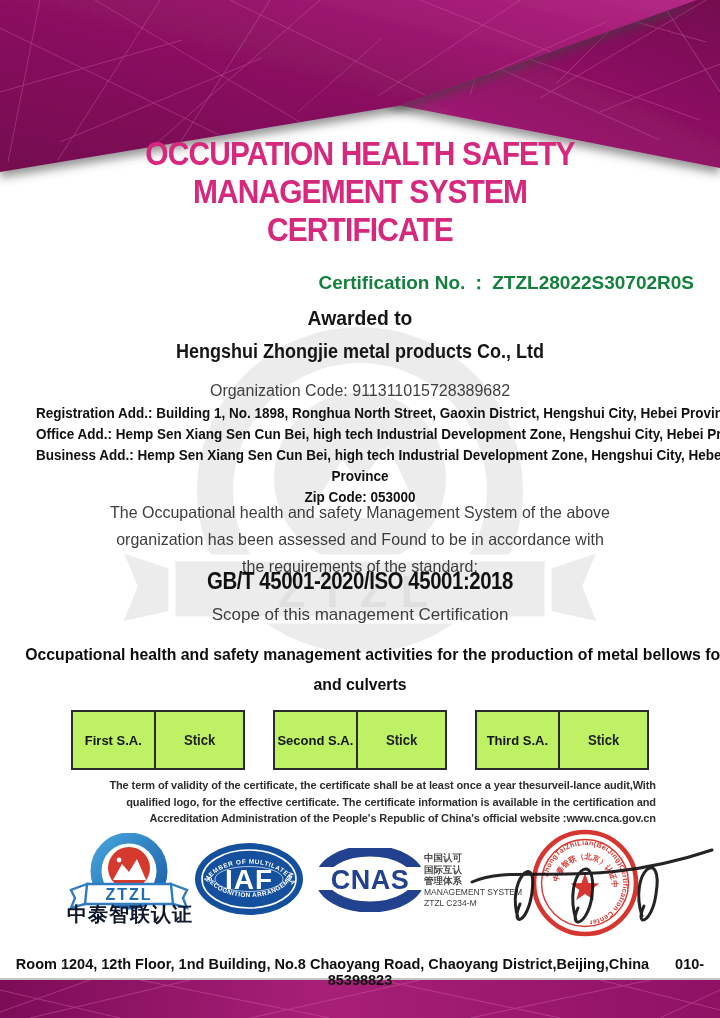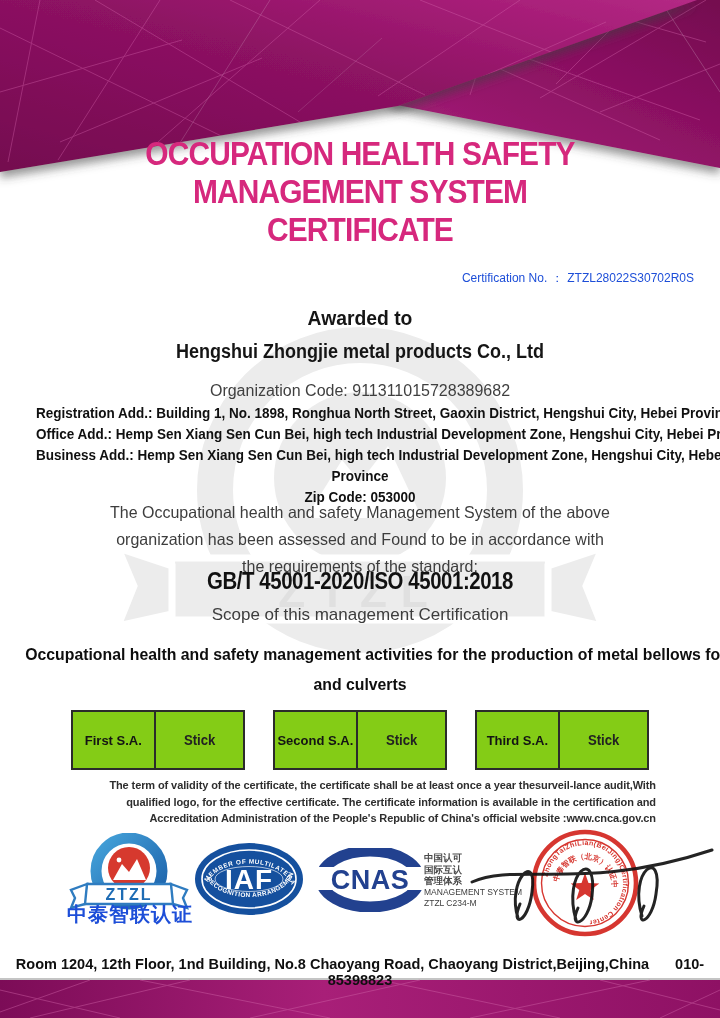--- a/index.html
+++ b/index.html
@@ -5,44 +5,44 @@
   html,body{margin:0;padding:0;background:#fff;}
   .page{position:relative;width:720px;height:1018px;overflow:hidden;background:#fff;
         font-family:"Liberation Sans","DejaVu Sans",sans-serif;color:#1c1c1c;}
   .abs{position:absolute;}
   .ctr{left:0;right:0;text-align:center;}
   .z2{z-index:2;}
   
   .title{top:134px;color:#d6287d;font-weight:700;font-size:34px;line-height:38px;
          letter-spacing:-1px;transform:scaleX(.88);transform-origin:50% 0;}
   
-  .certno{top:270px;right:26px;font-size:12px;font-weight:400;color:#1d4ed8;}
+  .certno{top:270px;right:26px;font-size:19px;font-weight:700;color:#15803d;}
   .certno .sep{padding:0 4px;}
   .awarded{top:306px;font-size:21px;font-weight:700;color:#151515;transform:scaleX(.92);transform-origin:50% 0;}
   .company{top:340px;font-size:20px;font-weight:700;color:#151515;transform:scaleX(.90);transform-origin:50% 0;}
   .orgcode{top:382px;font-size:16px;font-weight:400;color:#3f3f3f;}
   .addr{top:402px;font-size:15px;line-height:21px;font-weight:700;color:#101010;}
   .addr div{transform:scaleX(.90);transform-origin:50% 50%;white-space:nowrap;}
   .statement{top:499px;font-size:16.5px;line-height:27px;font-weight:400;color:#3d3d3d;transform:scaleX(.97);transform-origin:50% 0;}
   .standard{top:567px;font-size:24px;font-weight:700;color:#111;letter-spacing:-.5px;transform:scaleX(.85);transform-origin:50% 0;}
   .scopehead{top:605px;font-size:17px;font-weight:400;color:#3d3d3d;}
   .scopetext{top:640px;font-size:17px;line-height:30px;font-weight:700;color:#0e0e0e;transform:scaleX(.93);transform-origin:50% 0;}
   .scopetext div{white-space:nowrap;}
   
   .boxes{top:710px;left:0;right:0;display:flex;justify-content:center;gap:28px;}
-  .sbox{width:170px;height:56px;border:2px solid #2b2b2b;display:flex;background:#84cc16;}
+  .sbox{width:170px;height:56px;border:2px solid #2b2b2b;display:flex;background:#bef264;}
   .sbox .c1{width:48%;border-right:2px solid #2b2b2b;display:flex;align-items:center;justify-content:center;
             font-size:13px;font-weight:700;color:#141414;}
   .sbox .c2{width:52%;display:flex;align-items:center;justify-content:center;font-size:14px;font-weight:700;
             color:#222;transform:scaleX(.94);}
   .fineprint{top:777px;left:78px;width:578px;font-size:11px;line-height:16.5px;font-weight:700;
              color:#2e2e2e;letter-spacing:-.1px;text-align:right;}
   
   .ztzl-caption{top:901px;left:56px;width:148px;text-align:center;font-size:20px;font-weight:700;
-                color:#1d4ed8;letter-spacing:1px;}
+                color:#0f172a;letter-spacing:1px;}
   .cnasinfo{top:852px;left:424px;text-align:left;color:#4a4a4a;}
   .cnasinfo .zh{font-size:9.5px;line-height:11.5px;font-weight:700;}
   .cnasinfo .en{font-size:8.5px;line-height:11.5px;font-weight:400;color:#3c3c3c;}
   
   .dates{top:934px;left:104px;right:84px;display:flex;justify-content:space-between;
          font-size:14.5px;font-weight:700;color:#0f0f0f;}
   .botaddr{top:956px;font-size:14.5px;font-weight:700;color:#0f0f0f;text-align:center;}
   .botaddr .phone{margin-left:26px;}
 </style>
 </head>

